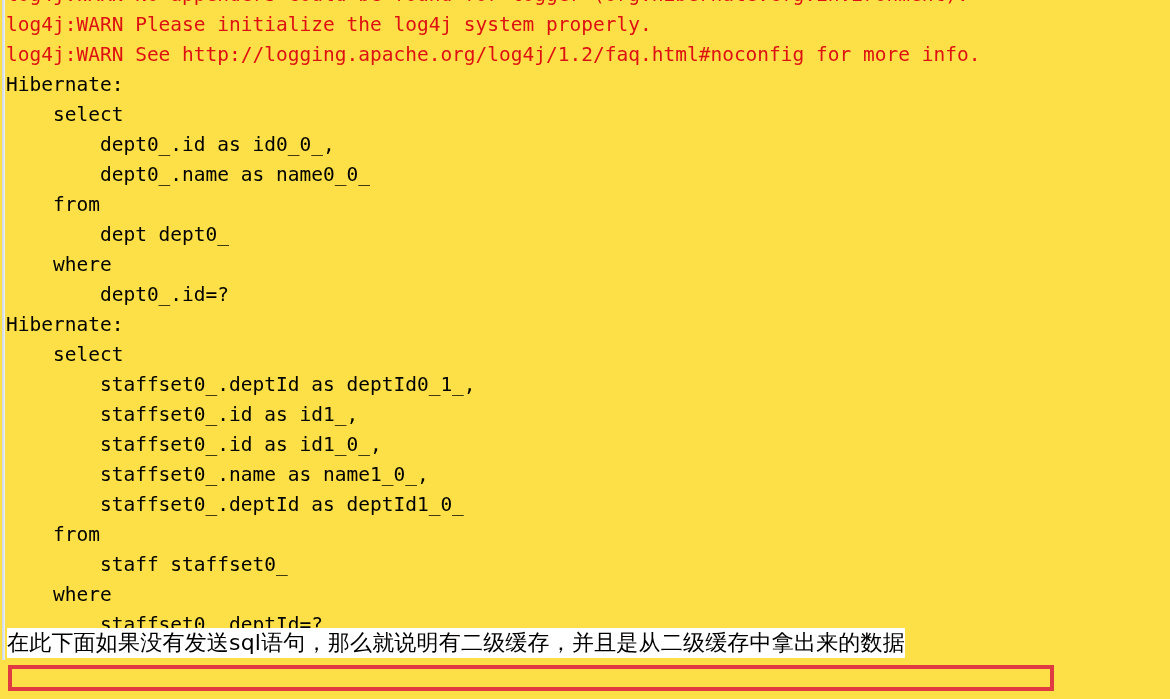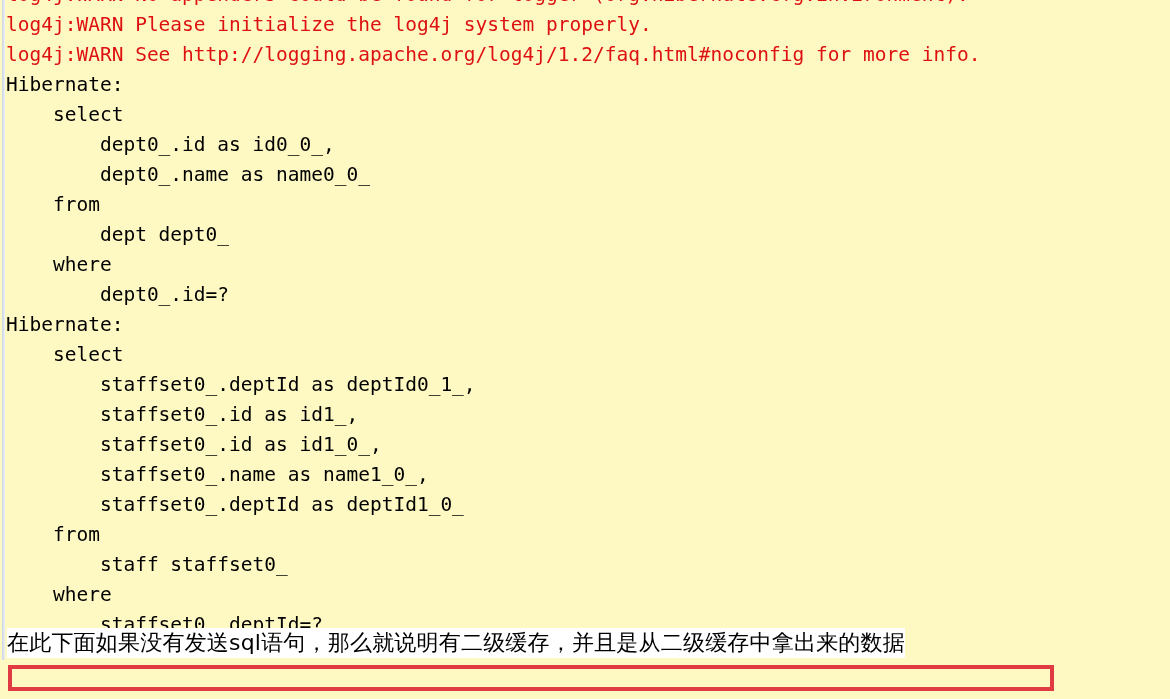--- a/index.html
+++ b/index.html
@@ -16,21 +16,21 @@
     position: relative;
   }
 
   
   #console-panel {
     position: absolute;
     left: 0;
     top: 0;
     width: 1170px;
     height: 699px;
-    background: #fef9c3;
+    background: #fde047;
     overflow: hidden;
   }
 
   
   #console-gutter {
     position: absolute;
     left: 2px;
     top: 0;
     width: 3px;
     height: 660px;

